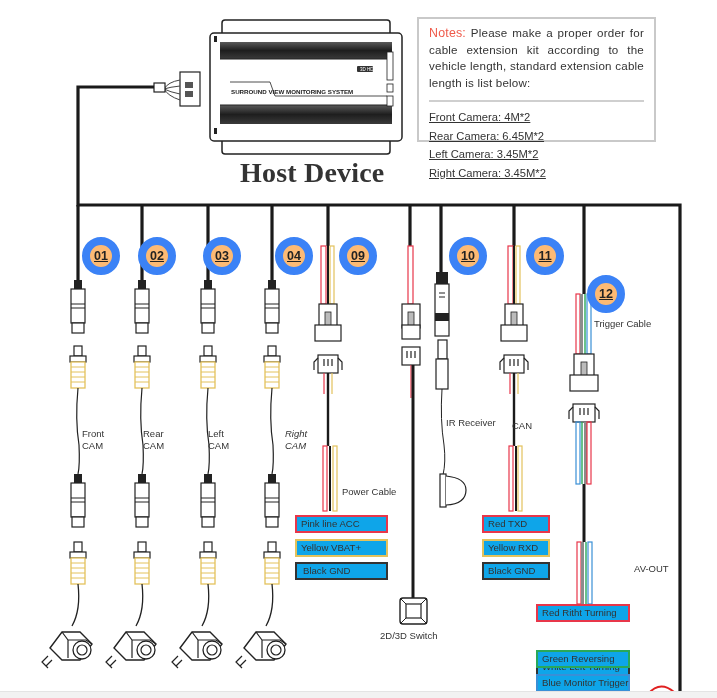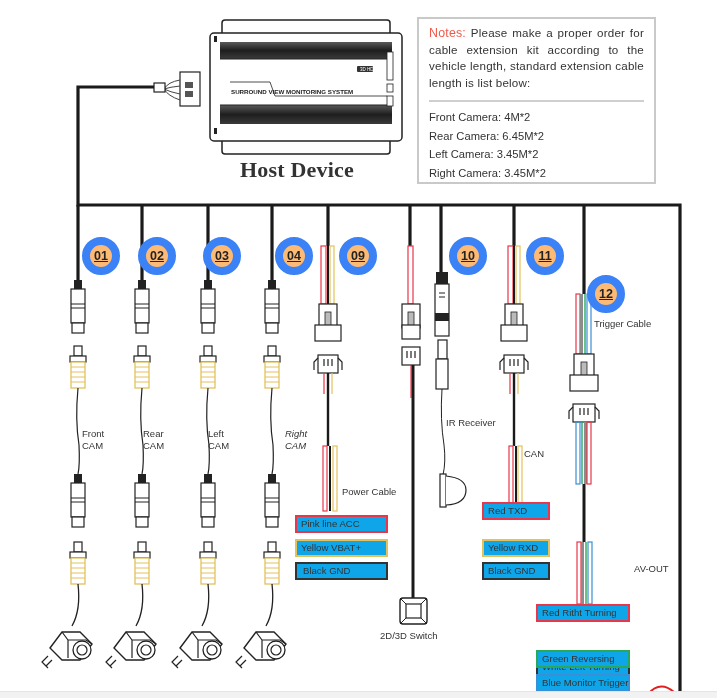--- a/index.html
+++ b/index.html
@@ -1,23 +1,23 @@
 <!DOCTYPE html>
 <html><head>
 <meta charset="utf-8">
 <style>
   html, body { margin:0; padding:0; background:#ffffff; }
   body { width:717px; height:698px; position:relative; overflow:hidden; font-family:"Liberation Sans", sans-serif; }
   #stage { position:absolute; left:0; top:0; }
-  .notes-box { position:absolute; left:417px; top:17px; width:239px; height:167px; border:2px solid #c9c9c9; box-sizing:border-box; background:#fff; padding:6px 10px 0 10px; }
+  .notes-box { position:absolute; left:417px; top:17px; width:239px; height:125px; border:2px solid #c9c9c9; box-sizing:border-box; background:#fff; padding:6px 10px 0 10px; }
   .notes-para { font-size:11.6px; line-height:16.6px; color:#333; text-align:justify; text-align-last:left; letter-spacing:0.2px; margin:0; }
   .notes-para .lead { color:#ef5a4a; font-size:12.4px; }
   .notes-rule { height:2px; background:#cfcfcf; margin:9px 0 6px 0; }
-  .notes-line { font-size:11.2px; line-height:18.4px; color:#333; }
-  .host-title { position:absolute; left:240px; top:157px; font-family:"Liberation Serif", serif; font-weight:bold; font-size:22px; color:#333; letter-spacing:0.2px; }
+  .notes-line { font-size:11.2px; line-height:18.4px; color:#333;text-decoration:underline; }
+  .host-title { position:absolute; left:240px; top:157px; font-family:"Liberation Serif", serif; font-weight:bold; font-size:28px; color:#333; letter-spacing:0.2px; }
   .badge { position:absolute; width:22px; height:22px; border:8px solid #3b82f6; border-radius:50%; background:#fdba74; display:flex; align-items:center; justify-content:center; font-weight:bold; font-size:12.5px; color:#222; box-sizing:content-box;text-decoration:underline; }
   .lbl { position:absolute; font-size:9.5px; color:#333; line-height:12px; }
   .wirebox { position:absolute; height:18px; box-sizing:border-box; border:2px solid; font-size:9.6px; color:#333; padding-left:4px; line-height:14px; background:#0ea5e9; white-space:nowrap; }
   .bottom-bar { position:absolute; left:0; top:691px; width:717px; height:7px; background:#f2f2f2; border-top:1px solid #e4e4e4; }
 </style>
 </head>
 <body>
 
 <svg id="stage" width="717" height="698" viewBox="0 0 717 698">
   <defs>
@@ -342,29 +342,29 @@
   <div>CAM</div>
 </div>
 <div class="lbl" style="left:285px;top:428px;font-style:italic;">
   <div>Right</div>
   <div>CAM</div>
 </div>
 
 <div class="lbl" style="left:342px;top:486px;">Power Cable</div>
 <div class="lbl" style="left:380px;top:630px;">2D/3D Switch</div>
 <div class="lbl" style="left:446px;top:417px;text-align:center;">IR Receiver</div>
-<div class="lbl" style="left:524px;top:420px;margin-top:28px;">CAN</div>
+<div class="lbl" style="left:512px;top:420px;">CAN</div>
 <div class="lbl" style="left:594px;top:318px;">Trigger Cable</div>
 <div class="lbl" style="left:634px;top:563px;">AV-OUT</div>
 
 <div class="wirebox" style="left:295px;top:515px;width:93px;border-color:#e8364a;">Pink line ACC</div>
 <div class="wirebox" style="left:295px;top:539px;width:93px;border-color:#e3c25c;">Yellow VBAT+</div>
 <div class="wirebox" style="left:295px;top:562px;width:93px;border-color:#333333;padding-left:6px;">Black GND</div>
 
-<div class="wirebox" style="left:482px;top:502px;width:68px;border-color:#e8364a;">Red TXD</div>
+<div class="wirebox" style="left:482px;top:515px;width:68px;border-color:#e8364a;">Red TXD</div>
 <div class="wirebox" style="left:482px;top:539px;width:68px;border-color:#e3c25c;">Yellow RXD</div>
 <div class="wirebox" style="left:482px;top:562px;width:68px;border-color:#333333;">Black GND</div>
 
 <div class="wirebox" style="left:536px;top:604px;width:94px;border-color:#e8364a;">Red Ritht Turning</div>
 <div class="wirebox" style="left:536px;top:627px;width:94px;border-color:#333333;border-width:2.5px;margin-top:31px;">White Left Turning</div>
 <div class="wirebox" style="left:536px;top:650px;width:94px;border-color:#29a85a;">Green Reversing</div>
 <div class="wirebox" style="left:536px;top:674px;width:94px;border-color:#3a8fd6;">Blue Monitor Trigger</div>
 
 <div class="bottom-bar"></div>
 

